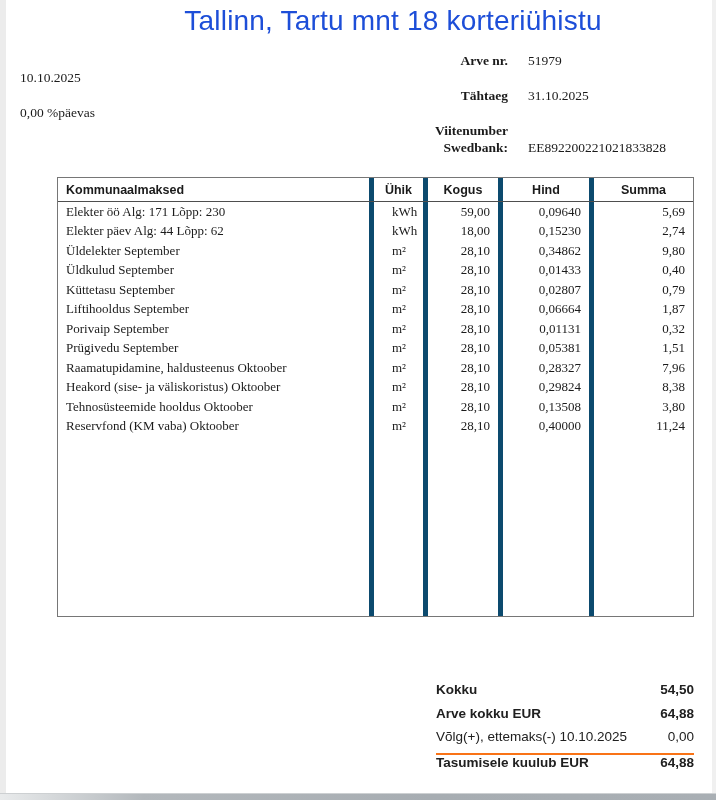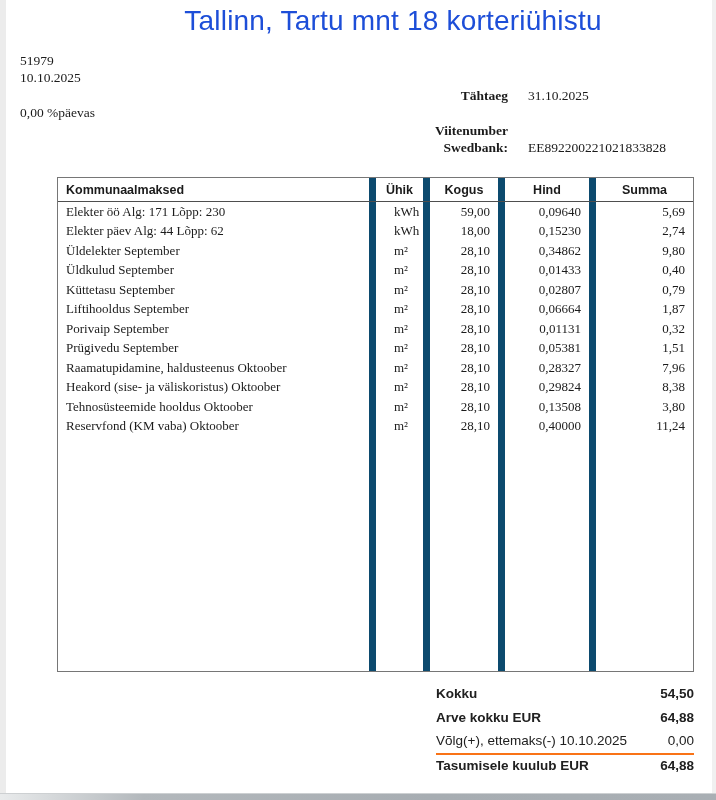--- a/index.html
+++ b/index.html
@@ -17,42 +17,42 @@
     text-align:center; font-family:"Liberation Sans", sans-serif;
     font-size:28px; font-weight:400; color:#1d4ed8; letter-spacing:0.2px;
   }
 
   .meta-block { position:absolute; top:52px; left:0; width:716px; }
   .meta-row  { display:flex; height:17.4px; font-size:13.5px; line-height:17.4px; }
   .meta-label { width:508px; text-align:right; font-weight:bold; }
   .meta-value { margin-left:20px; white-space:pre; }
 
   .invoice-table {
-    position:absolute; top:177px; left:57px; width:637px; height:495px;
+    position:absolute; top:177px; left:57px; width:637px; height:440px;
     border:1px solid #767676; display:flex; flex-direction:column; box-sizing:border-box;
   }
   .t-grid { display:grid; grid-template-columns:311px 54px 75px 91px 1fr; }
   .t-header {
     height:23px; border-bottom:1px solid #4e4e4e;
     font-family:"Liberation Sans", sans-serif; font-weight:bold; font-size:12.5px;
   }
   .t-row { height:19.5px; font-size:13px; }
   .t-filler { flex:1; }
   .cell { display:flex; align-items:center; height:100%; box-sizing:border-box; overflow:hidden; }
-  .b-left { border-left:7px solid #0c4a6e; }
+  .b-left { border-left:5px solid #0c4a6e; }
   .cell.desc  { padding-left:8px; justify-content:flex-start; }
   .cell.unit  { padding-left:18px; justify-content:flex-start; }
   .cell.num   { padding-right:8px; justify-content:flex-end; }
   .cell.hcent { justify-content:center; }
 
   .summary-block {
     position:absolute; top:682px; left:436px; width:258px;
     font-family:"Liberation Sans", sans-serif; font-size:13.5px; color:#202020;
   }
-  .s-row { display:flex; justify-content:space-between; align-items:center; height:23.6px; box-sizing:border-box; }
+  .s-row { display:flex; justify-content:space-between; height:23.6px; box-sizing:border-box; }
   .s-row.rule-above { border-top:2px solid #f97316; }
   .s-label.bold, .s-value.bold { font-weight:bold; }
 
   .bottom-bar {
     position:absolute; bottom:0; left:0; width:716px; height:6px;
     background:linear-gradient(90deg, #e9ebec 0%, #b3b8bc 20%, #a7adb2 60%, #a9afb4 100%);
     border-top:1px solid #cdd0d2;
   }
 </style>
 </head>
@@ -61,20 +61,21 @@
 <div class="page">
 
   <div class="edge-strip-left"></div>
   <div class="edge-strip-right"></div>
 
   <div class="doc-title">Tallinn, Tartu mnt 18 korteriühistu</div>
 
   <div class="meta-block">
 
       <div class="meta-row">
+        <div class="meta-label">Arve nr.</div>
         <div class="meta-value">51979</div>
       </div>
 
       <div class="meta-row">
         <div class="meta-value">10.10.2025</div>
       </div>
 
       <div class="meta-row">
         <div class="meta-label">Tähtaeg</div>
         <div class="meta-value">31.10.2025</div>

